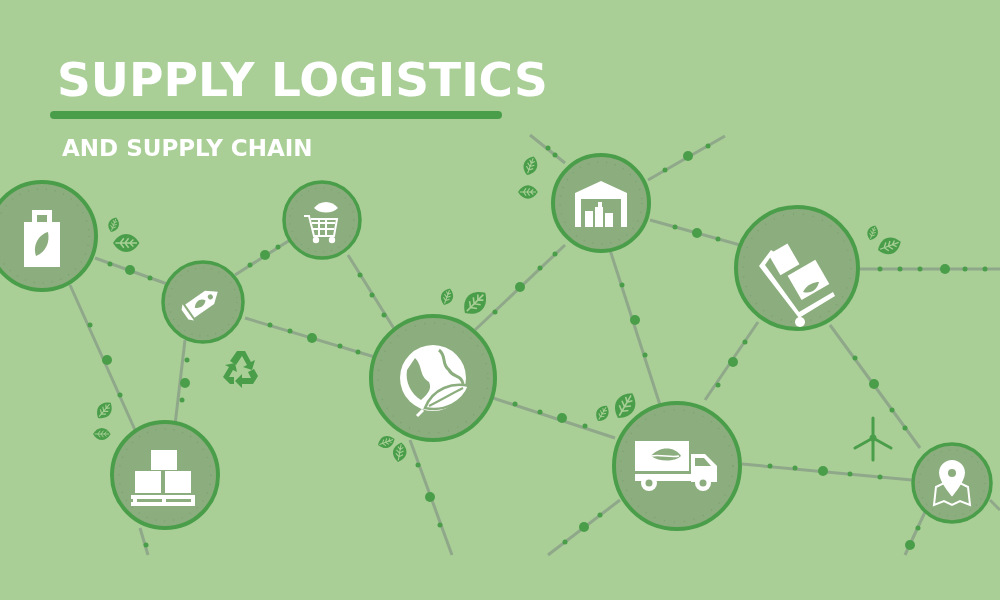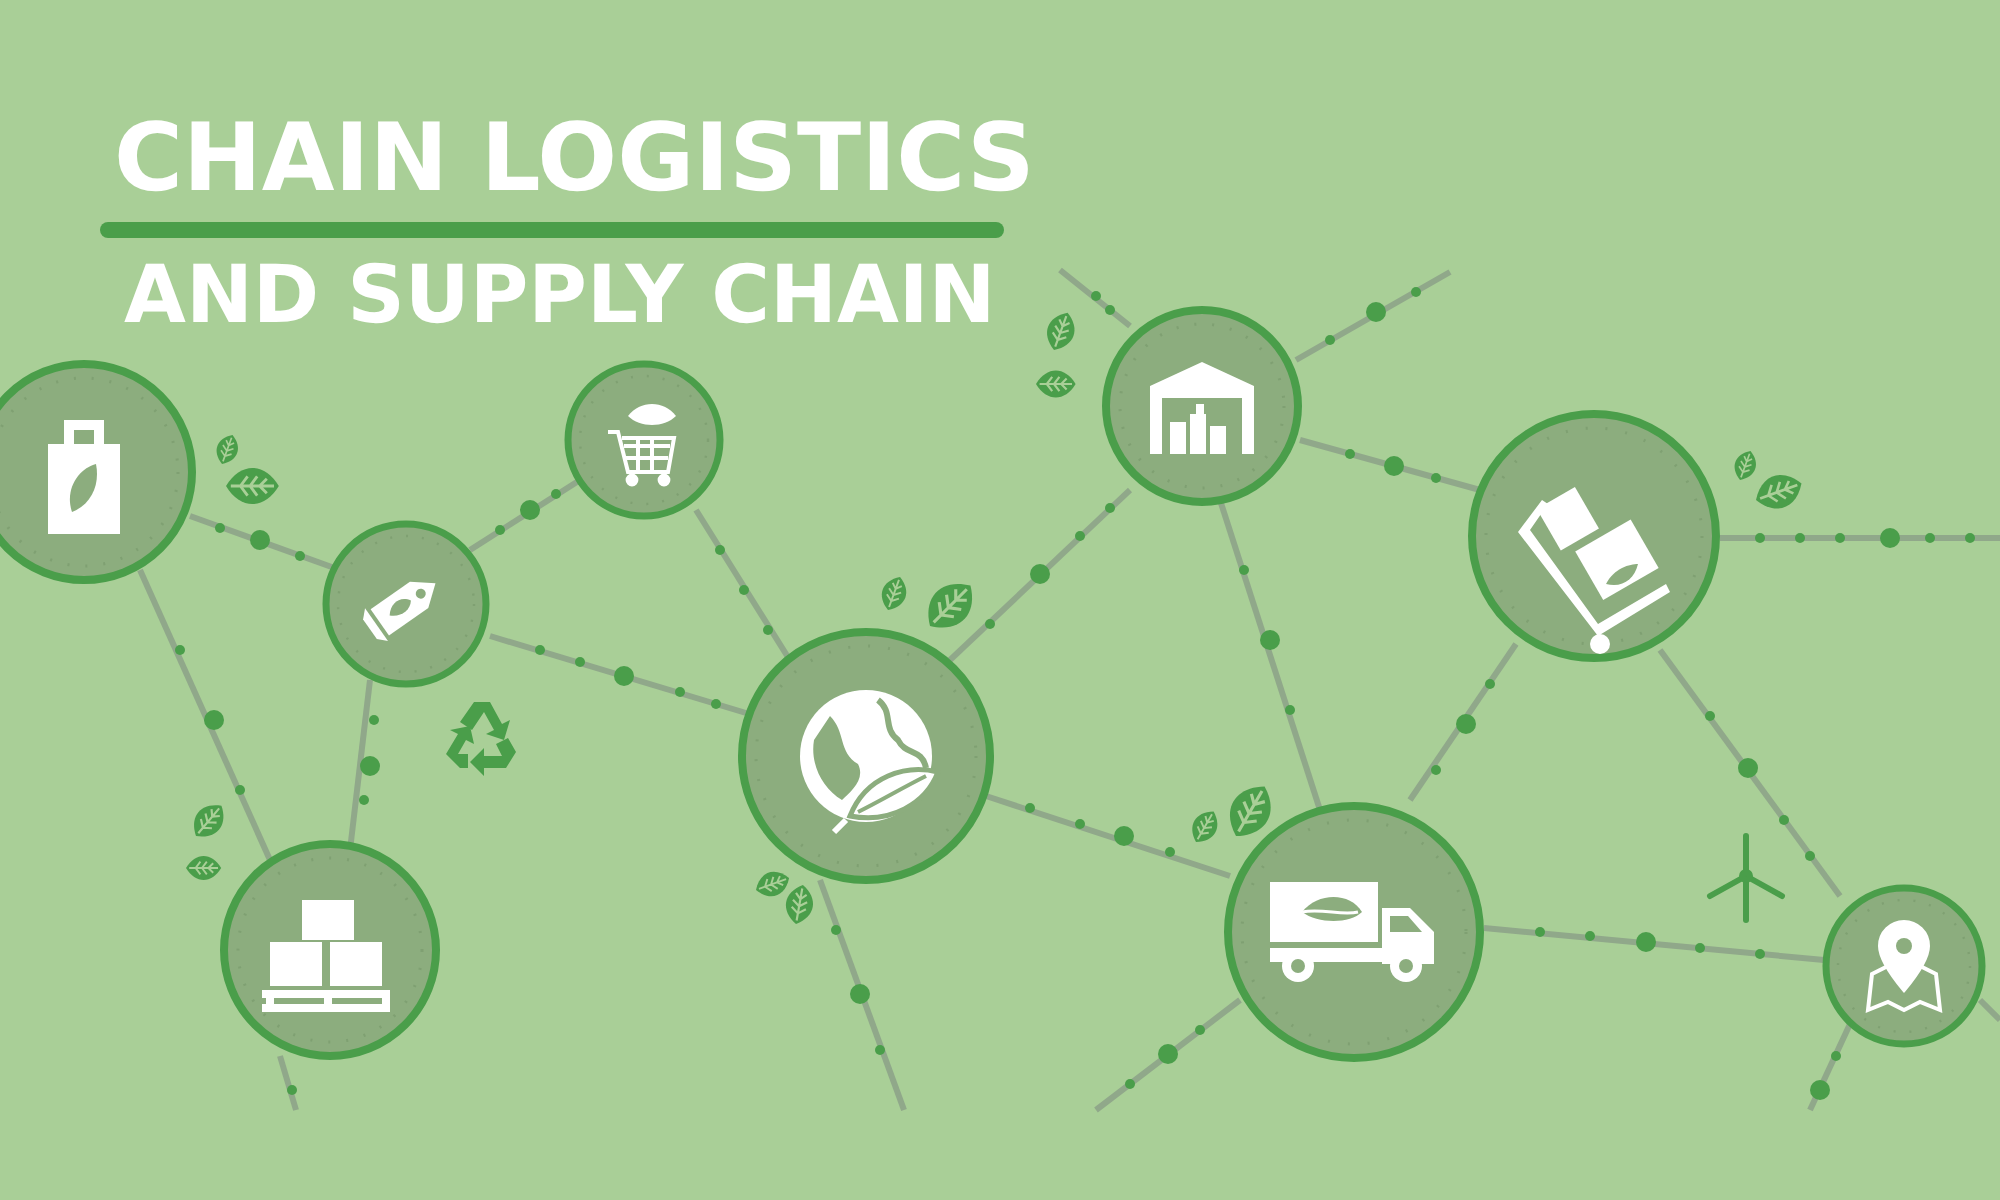--- a/index.html
+++ b/index.html
@@ -1,20 +1,20 @@
 <!DOCTYPE html>
 <html><head>
   <meta charset="utf-8">
   <style>
     html, body { margin:0; padding:0; }
     body { width:1000px; height:600px; overflow:hidden; background:#a9cf97; position:relative; font-family:"DejaVu Sans", sans-serif; }
     .canvas { position:absolute; left:0; top:0; width:1000px; height:600px; }
     .title { position:absolute; left:57px; top:55px; color:#ffffff; font-family:"DejaVu Sans", sans-serif; font-weight:bold; font-size:47px; letter-spacing:0px; line-height:50px; white-space:nowrap; }
     .underline { position:absolute; left:50px; top:111px; width:452px; height:8px; border-radius:4px; background:#4a9e4a; }
-    .subtitle { position:absolute; left:62px; top:130px; color:#ffffff; font-weight:bold; font-size:40px; line-height:36px; white-space:nowrap; }
+    .subtitle { position:absolute; left:62px; top:130px; color:#ffffff; font-weight:bold; font-size:23px; line-height:36px; white-space:nowrap; }
   </style>
 </head>
 <body>
 
 <svg class="canvas" width="1000" height="600" viewBox="0 0 1000 600" xmlns="http://www.w3.org/2000/svg">
   <defs>
     <g id="leafA">
       <path d="M0,0 C6,-10 16,-10 22,0 C16,10 6,10 0,0 Z" fill="#4a9e4a"></path>
       <path d="M2,0 L20,0 M6,0 L9,-4 M10,0 L13,-4 M14,0 L17,-3 M6,0 L9,4 M10,0 L13,4 M14,0 L17,3" stroke="#a9cf97" stroke-width="1.2" fill="none"></path>
     </g>
@@ -255,15 +255,15 @@
 
   <g stroke="#4a9e4a" stroke-width="3" stroke-linecap="round" transform="translate(873,438)">
     <line x1="0" y1="0" x2="0" y2="22"></line>
     <line x1="0" y1="0" x2="0" y2="-20"></line>
     <line x1="0" y1="0" x2="-18" y2="10"></line>
     <line x1="0" y1="0" x2="18" y2="10"></line>
     <circle r="2" fill="#4a9e4a"></circle>
   </g>
 </svg>
 
-<div class="title">CHAIN LOGISTICS</div>
+<div class="title">SUPPLY LOGISTICS</div>
 <div class="underline"></div>
 <div class="subtitle">AND SUPPLY CHAIN</div>
 
 </body></html>

